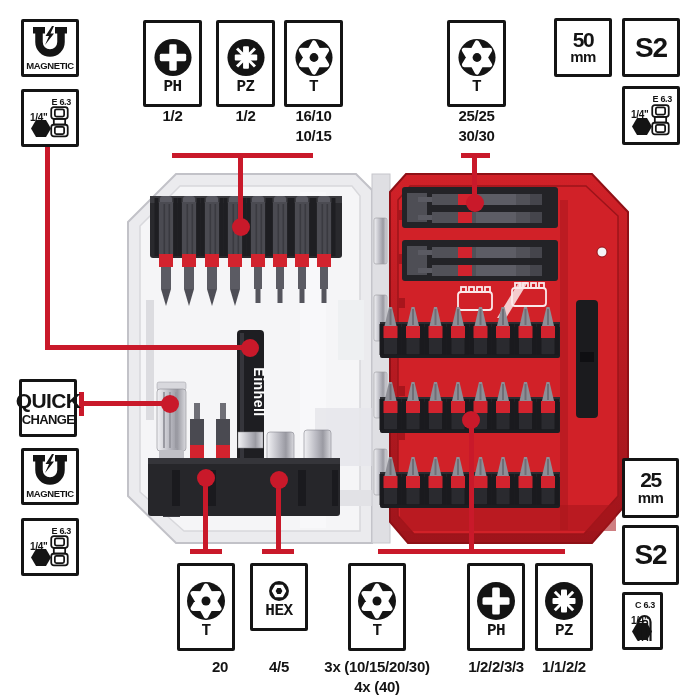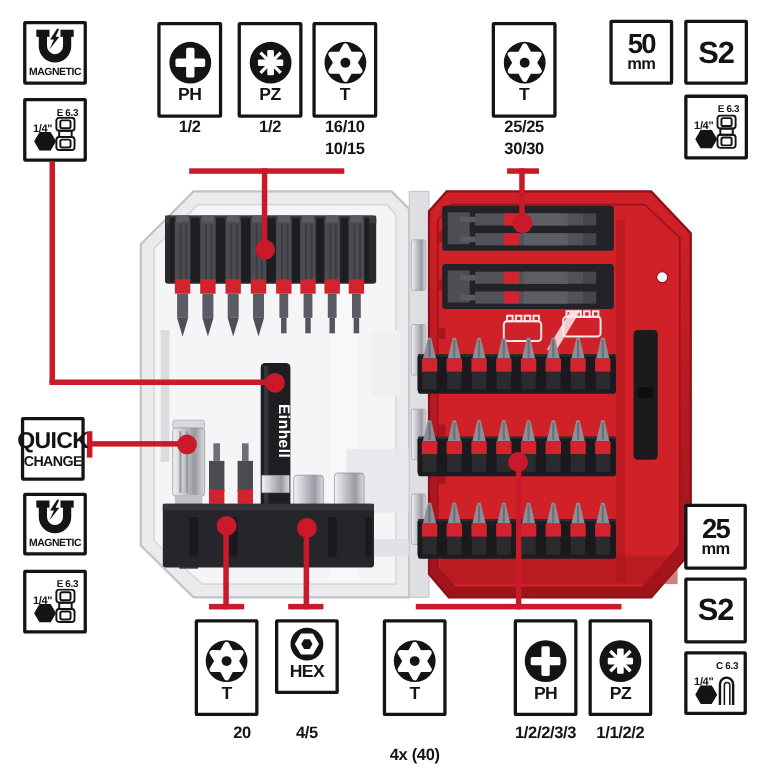--- a/index.html
+++ b/index.html
@@ -3,27 +3,27 @@
 <meta charset="utf-8">
 <style>
   html,body{margin:0;padding:0;}
   body{width:700px;height:700px;background:#fff;font-family:"Liberation Sans",sans-serif;color:#141414;}
   .stage{position:relative;width:700px;height:700px;background:#fff;overflow:hidden;}
   .case-svg{position:absolute;left:0;top:0;z-index:1;}
   .cl{position:absolute;background:var(--callout-red,#c9192a);z-index:2;}
   .dot{position:absolute;width:18px;height:18px;border-radius:50%;background:var(--callout-red,#c9192a);z-index:2;}
   .badge{position:absolute;background:#fff;border:3px solid #141414;border-radius:2px;box-sizing:border-box;
          display:flex;flex-direction:column;align-items:center;justify-content:center;z-index:3;}
-  .bit-badge{justify-content:flex-end;padding:3px 0 8px 0;}
+  .bit-badge{justify-content:flex-start;padding:14px 0 8px 0;font-family:Liberation Mono, monospace;}
   .type{font-weight:bold;font-size:16px;letter-spacing:-0.5px;}
   .count{position:absolute;font-weight:bold;font-size:15px;letter-spacing:-0.3px;text-align:center;z-index:3;line-height:1.25;}
   .mag-label{font-size:9.5px;font-weight:bold;letter-spacing:-0.4px;margin-top:2px;}
   .qc-line1{font-size:21px;font-weight:bold;letter-spacing:-0.6px;line-height:1.1;}
   .qc-line2{font-size:13px;font-weight:bold;letter-spacing:-0.6px;}
-  .num-big{font-size:25px;font-weight:bold;line-height:0.88;letter-spacing:-1.5px;}
+  .num-big{font-size:21px;font-weight:bold;line-height:0.88;letter-spacing:-1.5px;}
   .num-unit{font-size:15px;font-weight:bold;line-height:1;letter-spacing:-0.5px;}
   .s2-text{font-size:28px;font-weight:bold;letter-spacing:-1px;}
   .adapter-badge{display:block;}
   .std-label{position:absolute;top:5px;right:5px;font-size:9px;font-weight:bold;letter-spacing:-0.3px;}
   .drive-label{position:absolute;top:20px;left:6px;font-size:10px;font-weight:bold;letter-spacing:-0.3px;}
   .hex-glyph{position:absolute;left:7px;bottom:7px;}
   .adapter-glyph{position:absolute;right:6px;bottom:5px;}
 </style>
 </head>
 <body>
@@ -407,21 +407,21 @@
       </svg>
   </div>
 
   <div class="badge" style="left:622px;top:458px;width:57px;height:60px">
     <div class="num-big">25</div>
     <div class="num-unit">mm</div>
   </div>
   <div class="badge" style="left:622px;top:525px;width:57px;height:60px">
     <div class="s2-text">S2</div>
   </div>
-  <div class="badge adapter-badge" style="left:622px;top:592px;width:57px;height:58px">
+  <div class="badge adapter-badge" style="left:622px;top:592px;width:41px;height:58px">
     <div class="std-label">C 6.3</div>
     <div class="drive-label">1/4"</div>
     <svg class="hex-glyph" width="20" height="17" viewBox="0 0 20 17">
       <polygon points="5,0 15,0 20,8.5 15,17 5,17 0,8.5" fill="#141414"></polygon>
       </svg>
     <svg class="adapter-glyph" width="19" height="30" viewBox="0 0 18 30">
       <path d="M3,29 V10 a6,6 0 0 1 12,0 V29" fill="none" stroke="#141414" stroke-width="2.2"></path>
       <path d="M7,29 V11 a2.5,2.5 0 0 1 5,0 V29" fill="none" stroke="#141414" stroke-width="1.4"></path>
     </svg>
   </div>
@@ -474,17 +474,18 @@
           <rect x="8" y="19.5" width="26" height="3" fill="#fff"></rect>
         </g>
       <rect x="9.5" y="18" width="23" height="6" rx="1" fill="#fff"></rect>
         <rect x="18" y="9.5" width="6" height="23" rx="1" fill="#fff"></rect>
     </svg>
     <div class="type">PZ</div>
   </div>
 
   <div class="count" style="left:191px;top:658px;width:58px">20</div>
   <div class="count" style="left:250px;top:658px;width:58px">4/5</div>
+  <div class="count" style="left:297px;top:658px;width:160px">3x (10/15/20/30)</div>
   <div class="count" style="left:297px;top:678px;width:160px">4x (40)</div>
   <div class="count" style="left:456px;top:658px;width:80px">1/2/2/3/3</div>
   <div class="count" style="left:524px;top:658px;width:80px">1/1/2/2</div>
 
 </div>
 
 </body></html>

